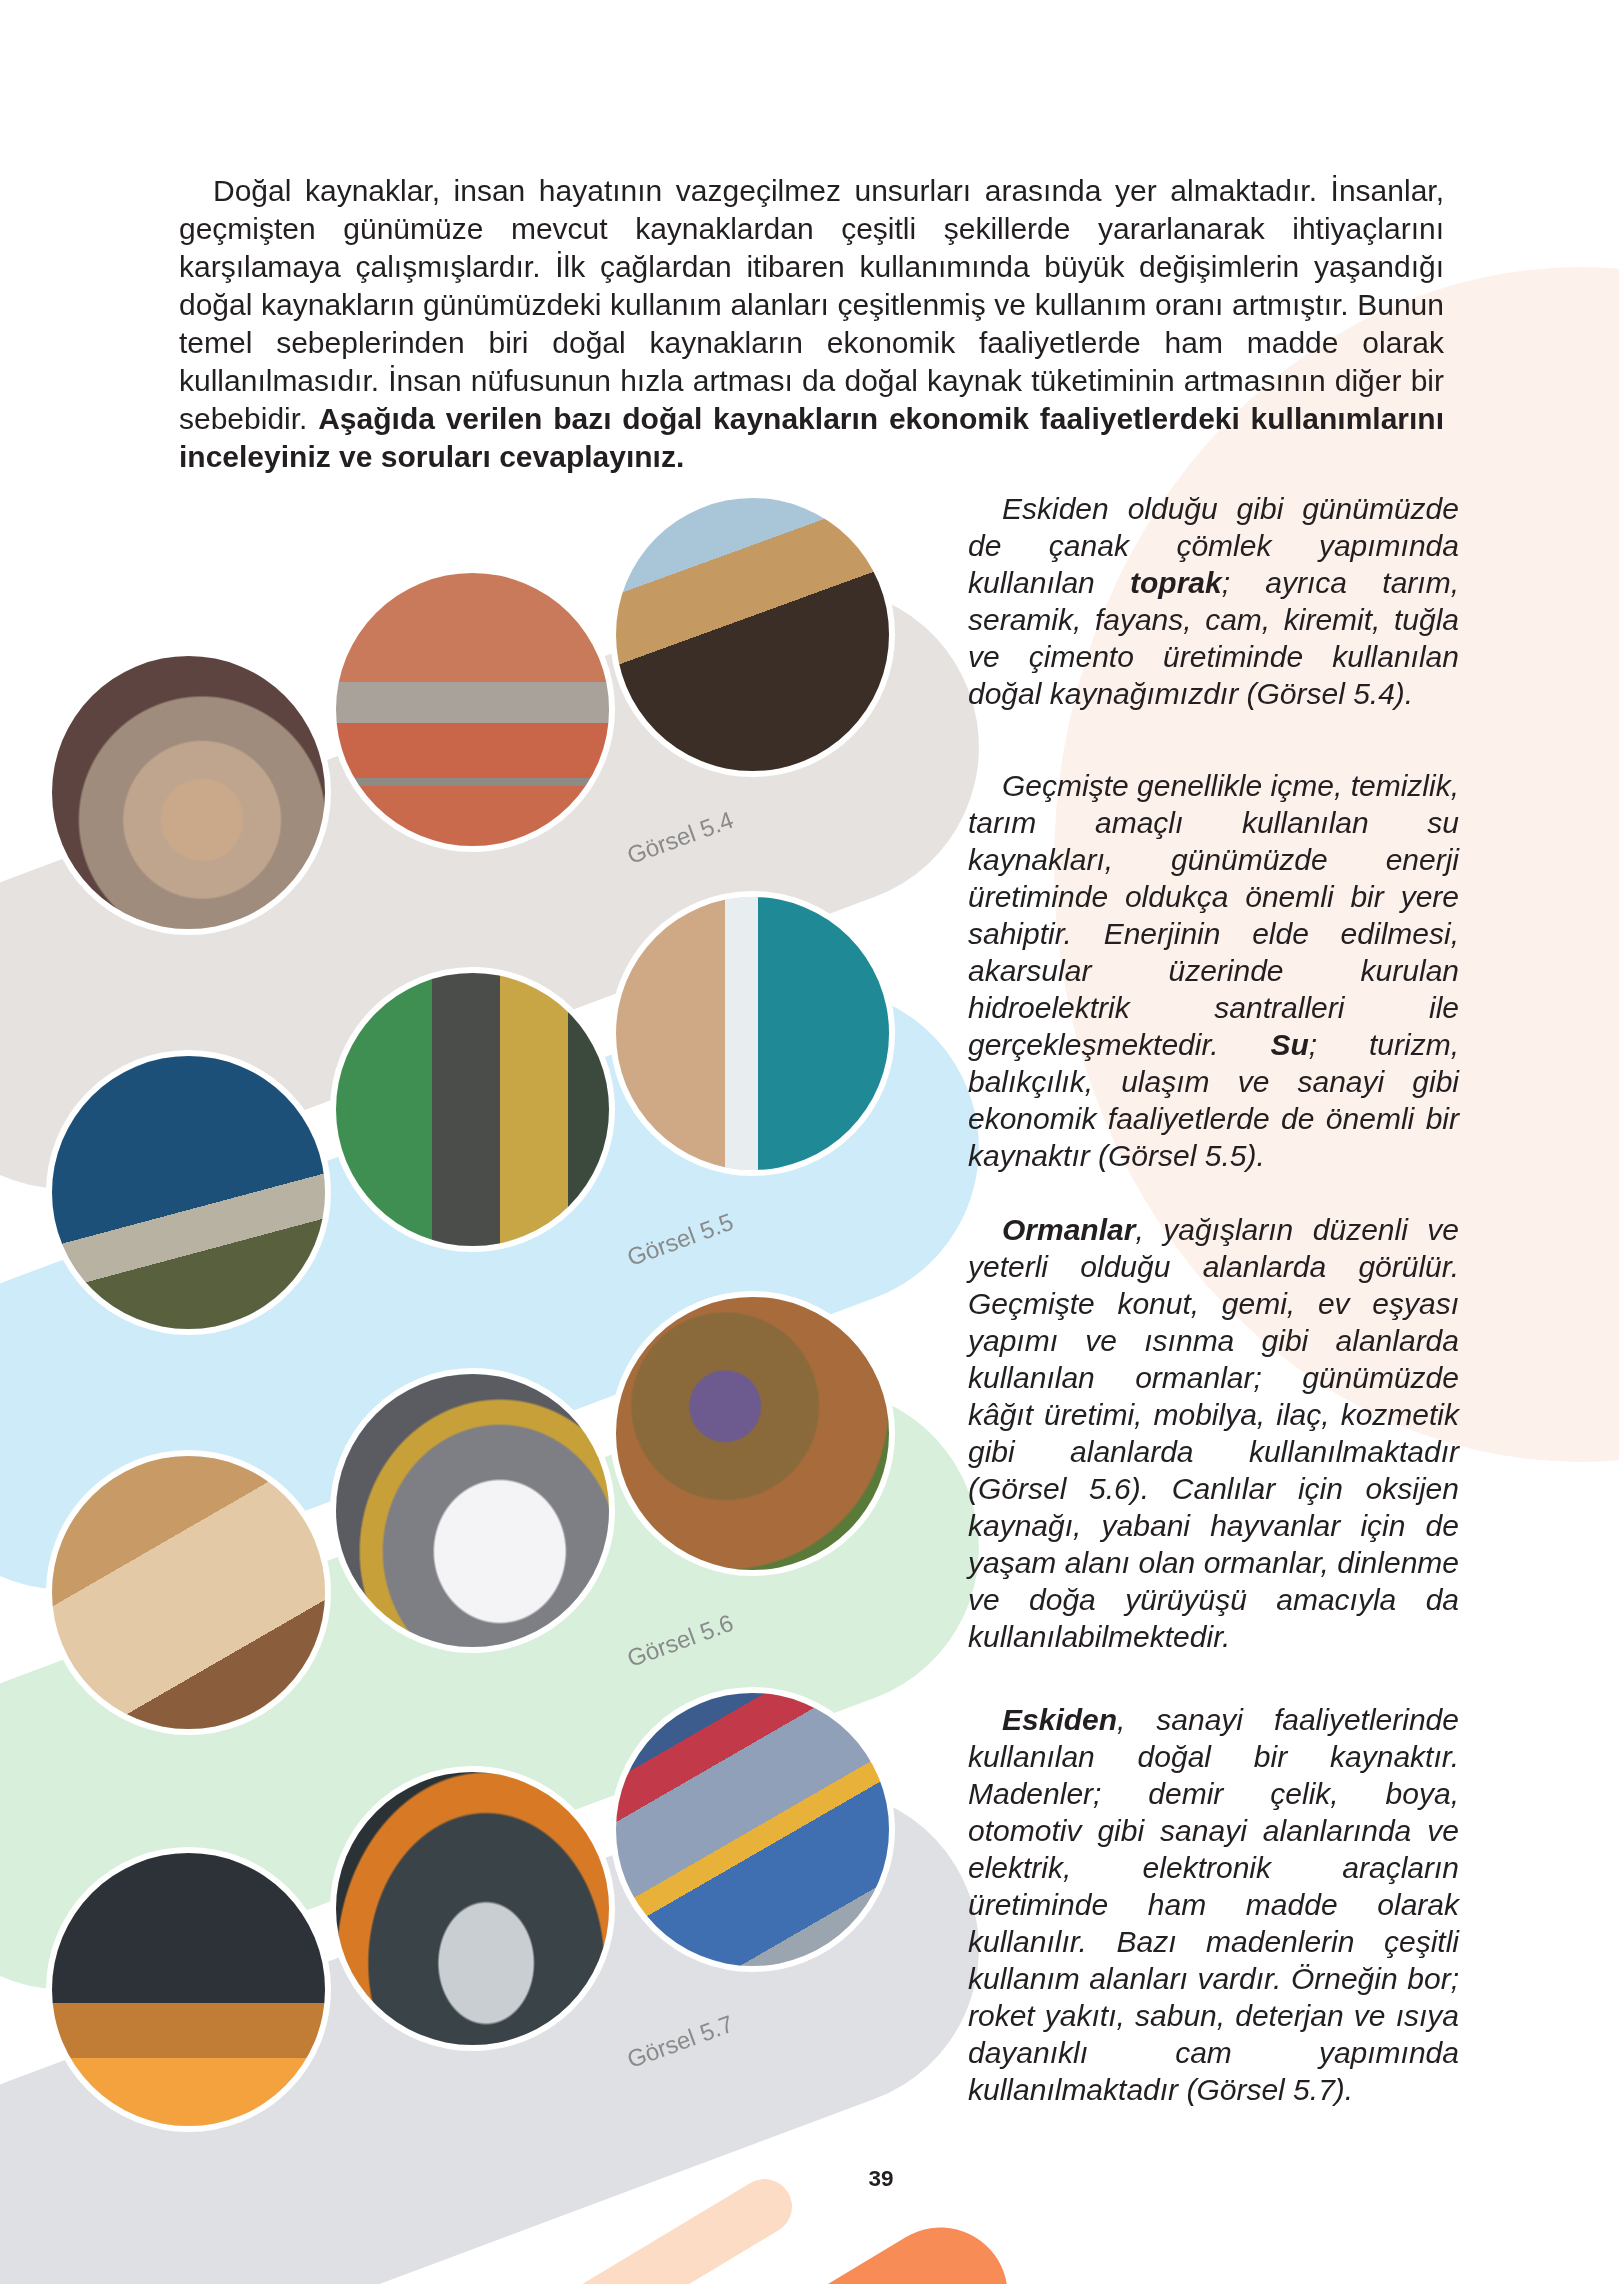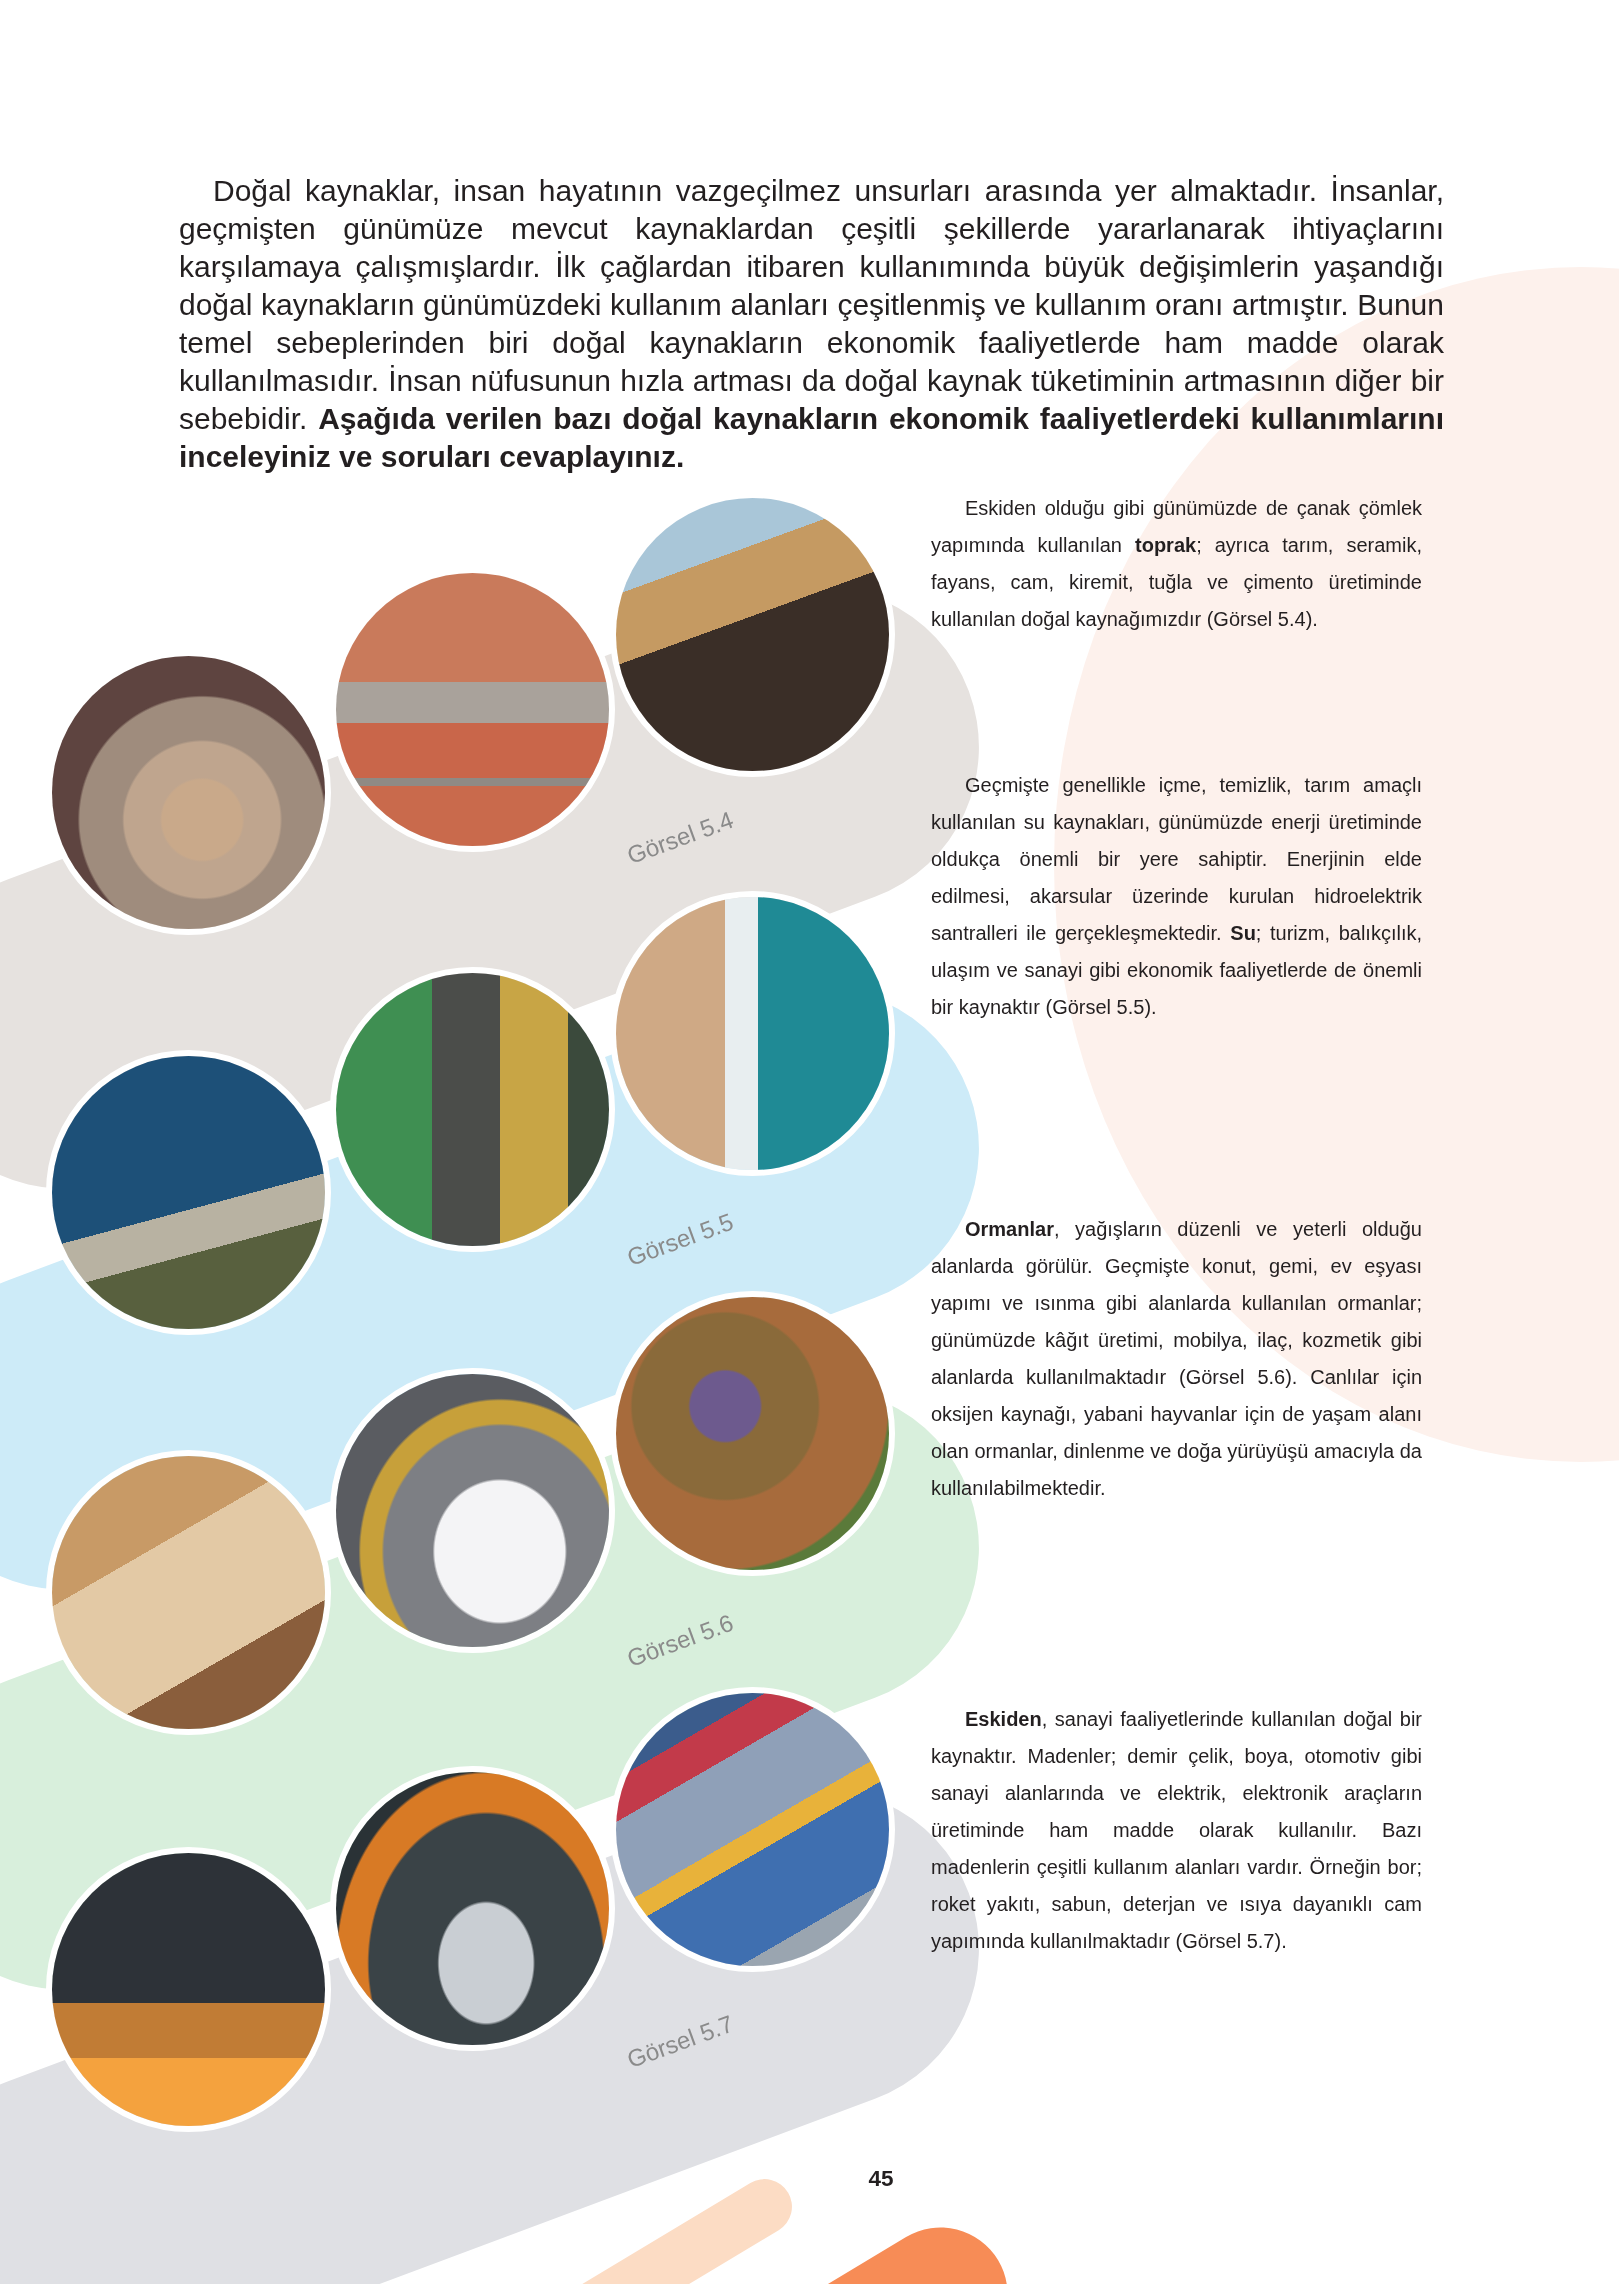--- a/index.html
+++ b/index.html
@@ -3,22 +3,22 @@
 <meta charset="utf-8">
 <style>
   html, body { margin:0; padding:0; }
   body { width:1620px; height:2284px; position:relative; background:#ffffff; overflow:hidden;
          font-family:"Liberation Sans", sans-serif; color:#231f20; }
   .peach-blob { position:absolute; left:1054px; top:267px; width:1054px; height:1195px; border-radius:50%;
                 background:#fdf1ec; }
   .intro { position:absolute; left:167px; top:160px; width:1289px; font-size:30px; line-height:38px;
            text-align:justify; text-align-last:left; }
   .intro p { margin:12px; text-indent:34px; }
-  .col { position:absolute; left:931px; width:491px; font-size:20px; line-height:37px;
-         text-align:justify; }
+  .col { position:absolute; left:968px; width:491px; font-size:30px; line-height:37px;
+         text-align:justify;font-style:italic; }
   .col p { margin:0; text-indent:34px; }
   b { font-weight:700; }
   .band { position:absolute; height:320px; border-radius:160px; transform-origin:0 0; }
   .circle { position:absolute; width:273px; height:273px; border-radius:50%; border:6.3px solid #ffffff;
             overflow:hidden; box-sizing:content-box; }
   .caption { position:absolute; font-size:24px; color:#8a8a8a; transform:rotate(-20deg); transform-origin:0 100%; white-space:nowrap; }
   .page-pill { position:absolute; left:492px; top:2193px; width:506px; height:134px; border-radius:67px;
                background:#f78c56; transform:rotate(-31deg); transform-origin:100% 50%; }
   .page-pill2 { position:absolute; left:422px; top:2165px; width:366px; height:55px; border-radius:27.4px;
                 background:#fcdcc4; transform:rotate(-31deg); transform-origin:100% 50%; }
@@ -93,14 +93,14 @@
 </div>
 <div class="col" style="top:1211px;">
   <p><span></span><b>Ormanlar</b><span>, yağışların düzenli ve yeterli olduğu alanlarda görülür. Geçmişte konut, gemi, ev eşyası yapımı ve ısınma gibi alanlarda kullanılan ormanlar; günümüzde kâğıt üretimi, mobilya, ilaç, kozmetik gibi alanlarda kullanılmaktadır (Görsel 5.6). Canlılar için oksijen kaynağı, yabani hayvanlar için de yaşam alanı olan ormanlar, dinlenme ve doğa yürüyüşü amacıyla da kullanılabilmektedir.</span></p>
 </div>
 <div class="col" style="top:1701px;">
   <p><span></span><b>Eskiden</b><span>, sanayi faaliyetlerinde kullanılan doğal bir kaynaktır. Madenler; demir çelik,  boya, otomotiv gibi sanayi alanlarında ve elektrik, elektronik araçların üretiminde ham madde olarak kullanılır. Bazı madenlerin çeşitli kullanım alanları vardır. Örneğin bor; roket yakıtı, sabun, deterjan ve ısıya dayanıklı cam yapımında kullanılmaktadır (Görsel 5.7).</span></p>
 </div>
 
 <div class="page-pill2"></div>
 <div class="page-pill"></div>
-<div class="page-num">45</div>
+<div class="page-num">39</div>
 
 
 </body></html>

